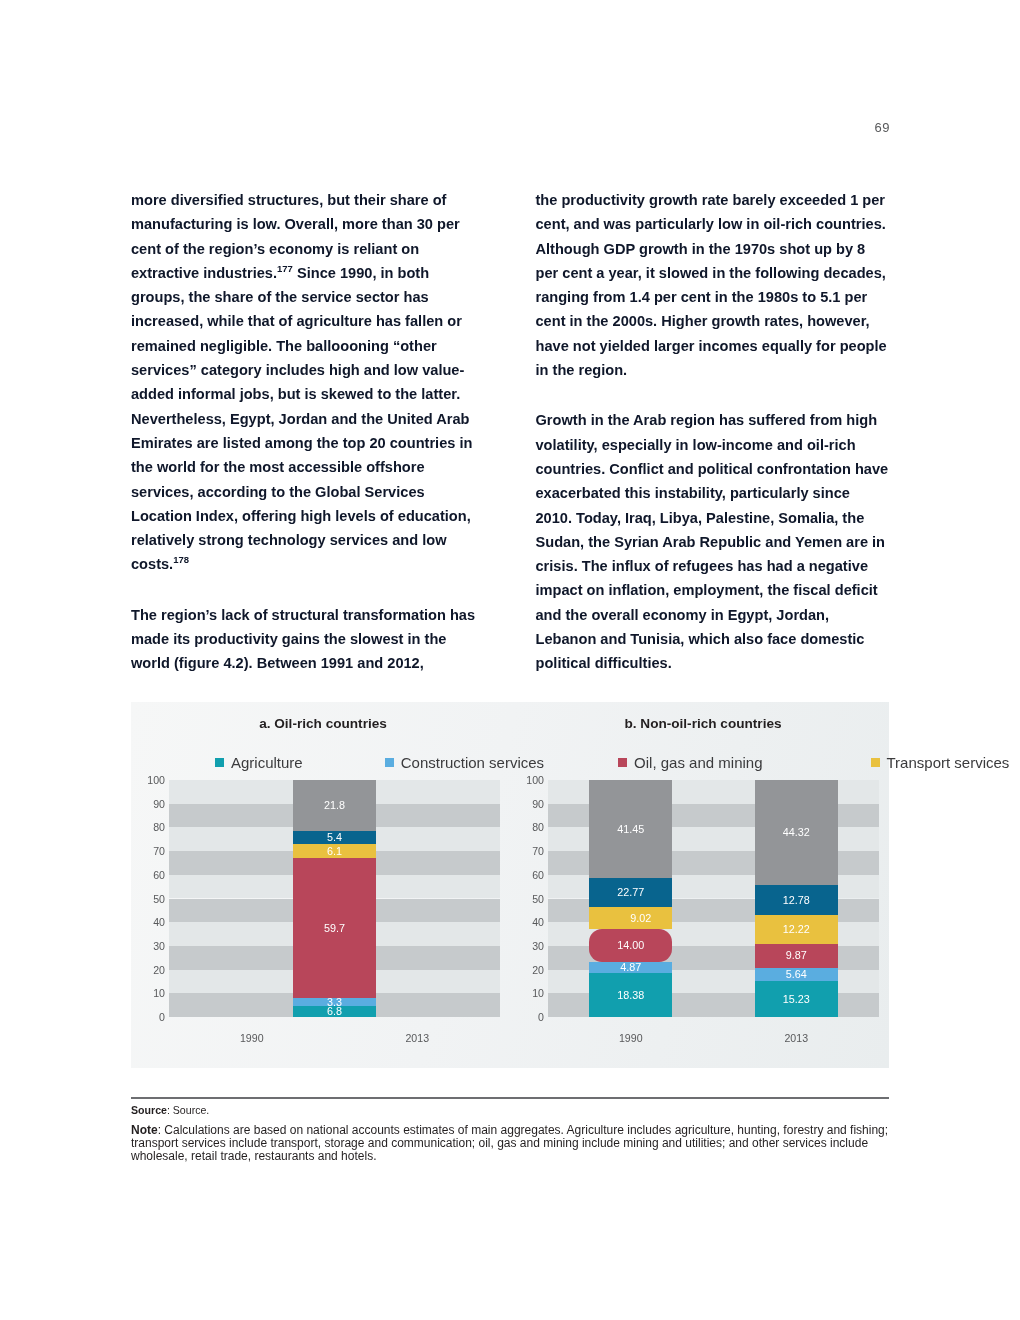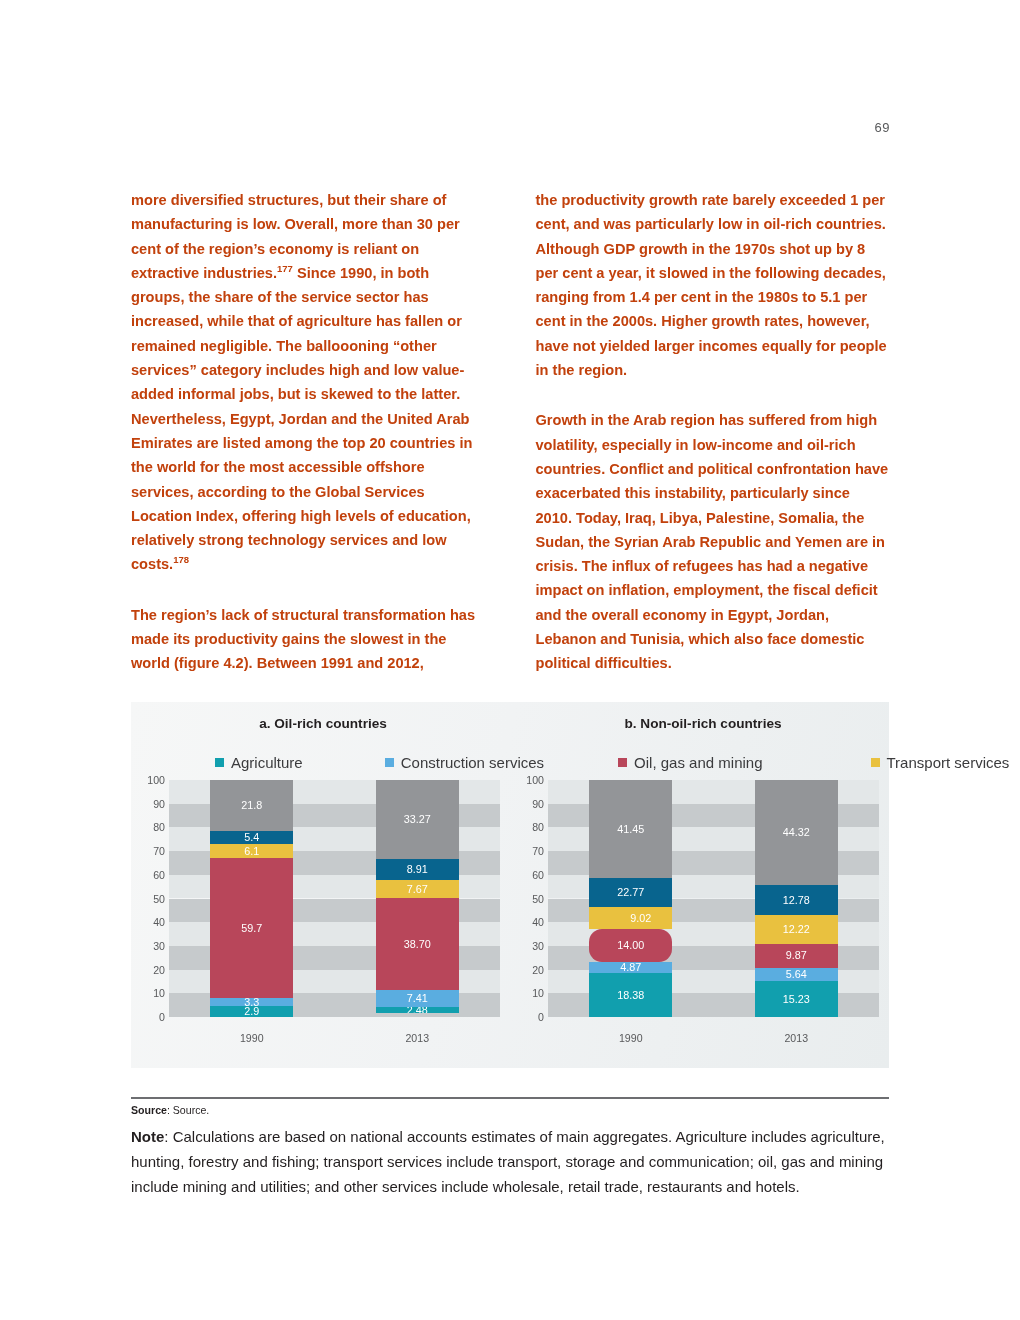--- a/index.html
+++ b/index.html
@@ -20,21 +20,21 @@
   .columns{
     position:absolute;left:131px;top:188px;width:758px;
     display:flex;gap:51px;
   }
   .col{width:355px;}
   .col p{
     margin:0 0 26px 0;
     font-size:14.6px;
     line-height:24.3px;
     font-weight:700;
-    color:#c2410c;
+    color:#0f172a;
     letter-spacing:.0px;
   }
   .col p:last-child{margin-bottom:0;}
   .col.right p{font-weight:700;}
   sup{font-size:9.5px;vertical-align:super;line-height:0;font-weight:700;}
 
   
   .figure-title{
     position:absolute;left:131px;top:700px;width:760px;
     font-size:15.5px;color:#231f20;
@@ -134,21 +134,21 @@
   
   .rule{
     position:absolute;left:131px;top:1097px;width:758px;height:2px;background:#6d6e71;
   }
   .source{
     position:absolute;left:131px;top:1104px;width:758px;
     font-size:10.6px;color:#231f20;
   }
   .note{
     position:absolute;left:131px;top:1124px;width:758px;
-    font-size:15px;color:#231f20;line-height:25px;
+    font-size:12px;color:#231f20;line-height:13px;
   }
   .lbl{font-weight:700;}
 </style>
 </head>
 <body>
 
 <div class="page-number">69</div>
 
 <div class="columns">
   <div class="col left">
@@ -240,43 +240,21 @@
                 <div class="seg" style="background: rgb(233, 193, 63); height: 6.1%;">
                   <span>6.1</span>
                 </div>
                 <div class="seg" style="background: rgb(184, 70, 90); height: 59.7%;">
                   <span>59.7</span>
                 </div>
                 <div class="seg" style="background: rgb(90, 173, 224); height: 3.3%;">
                   <span>3.3</span>
                 </div>
                 <div class="seg" style="background: rgb(17, 159, 174); height: 4.7%;">
-                  <span>2.9</span>
-                </div>
-              </div>
-            </div>
-            <div class="bar-slot">
-              <div class="bar">
-                <div class="seg" style="background: rgb(147, 149, 152); height: 33.27%;">
-                  <span>33.27</span>
-                </div>
-                <div class="seg" style="background: rgb(8, 100, 142); height: 8.91%;">
-                  <span>8.91</span>
-                </div>
-                <div class="seg" style="background: rgb(233, 193, 63); height: 7.67%;">
-                  <span>7.67</span>
-                </div>
-                <div class="seg" style="background: rgb(184, 70, 90); height: 38.7%;">
-                  <span>38.70</span>
-                </div>
-                <div class="seg" style="background: rgb(90, 173, 224); height: 7.41%;">
-                  <span>7.41</span>
-                </div>
-                <div class="seg" style="background: rgb(17, 159, 174); height: 2.48%;">
-                  <span>2.48</span>
+                  <span>6.8</span>
                 </div>
               </div>
             </div>
           </div>
         </div>
         <div class="xaxis">
           <div class="xlabel">1990</div>
           <div class="xlabel">2013</div>
         </div>
       </div>

